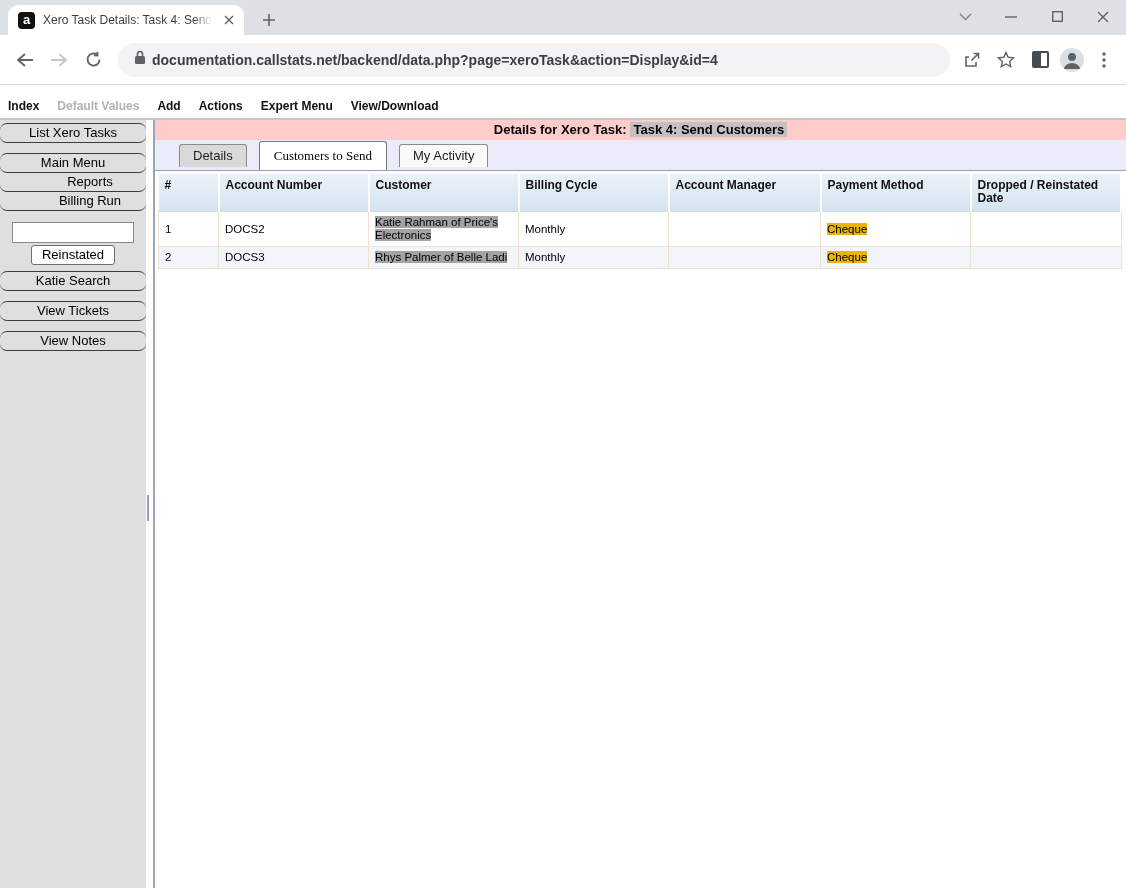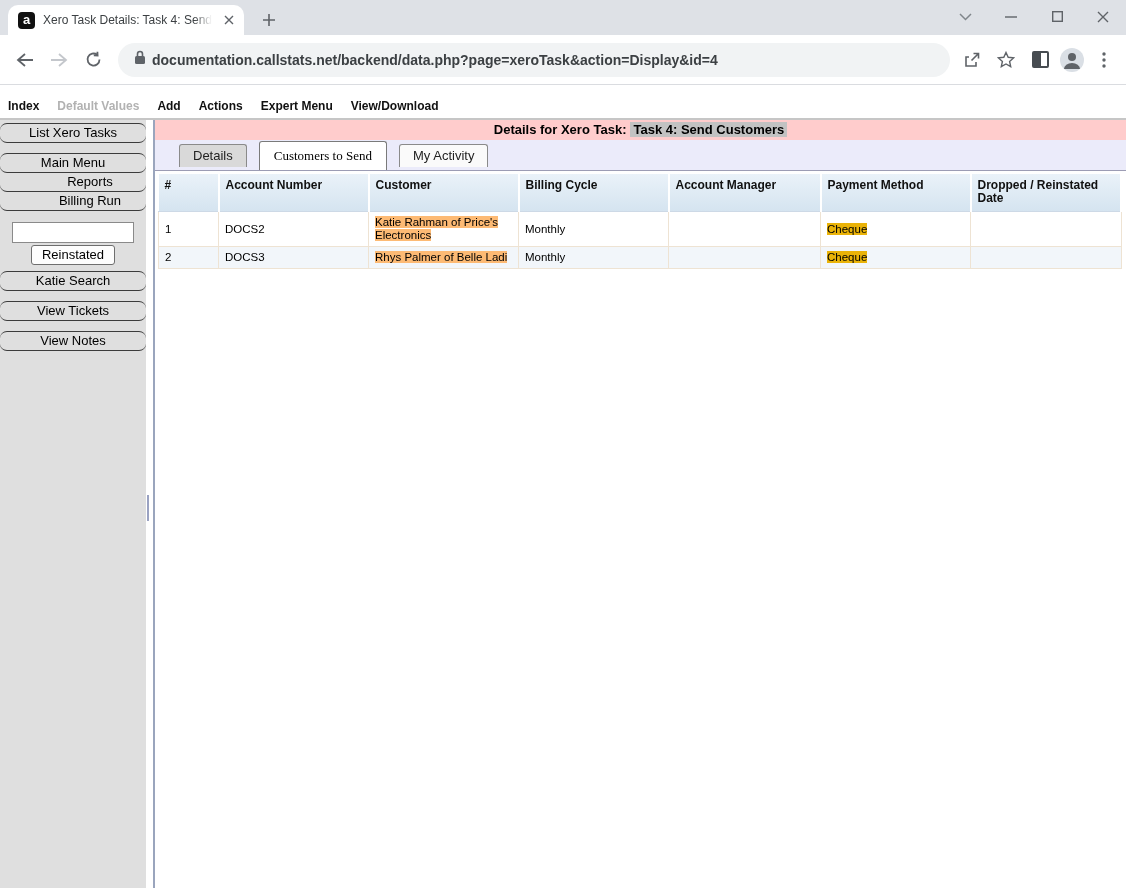--- a/index.html
+++ b/index.html
@@ -147,21 +147,21 @@
     height: 37px; line-height: 13px; font-size: 12px;
   }
   table.grid td {
     padding: 4px 6px; vertical-align: middle; line-height: 13px;
     border-right: 1px solid #eee3d3; border-bottom: 1px solid #eee3d3;
     color: #000; overflow: hidden;
   }
   table.grid td:first-child { border-left: 1px solid #eee3d3; }
   tr.row-even td { background: #ffffff; }
   tr.row-odd td { background: #f2f6fa; }
-  .hl-green { background: #fdba74; }
+  .hl-green { background: #a3a3a3; }
   .hl-gray { background: #eab308; margin-top: 28px; }
   .filler { flex: 1; background: #fff; }
 </style>
 </head>
 <body>
 
 <div class="tabstrip">
   <div class="browser-tab">
     <div class="favicon">a</div>
     <div class="tab-title">Xero Task Details: Task 4: Send Cu</div>

